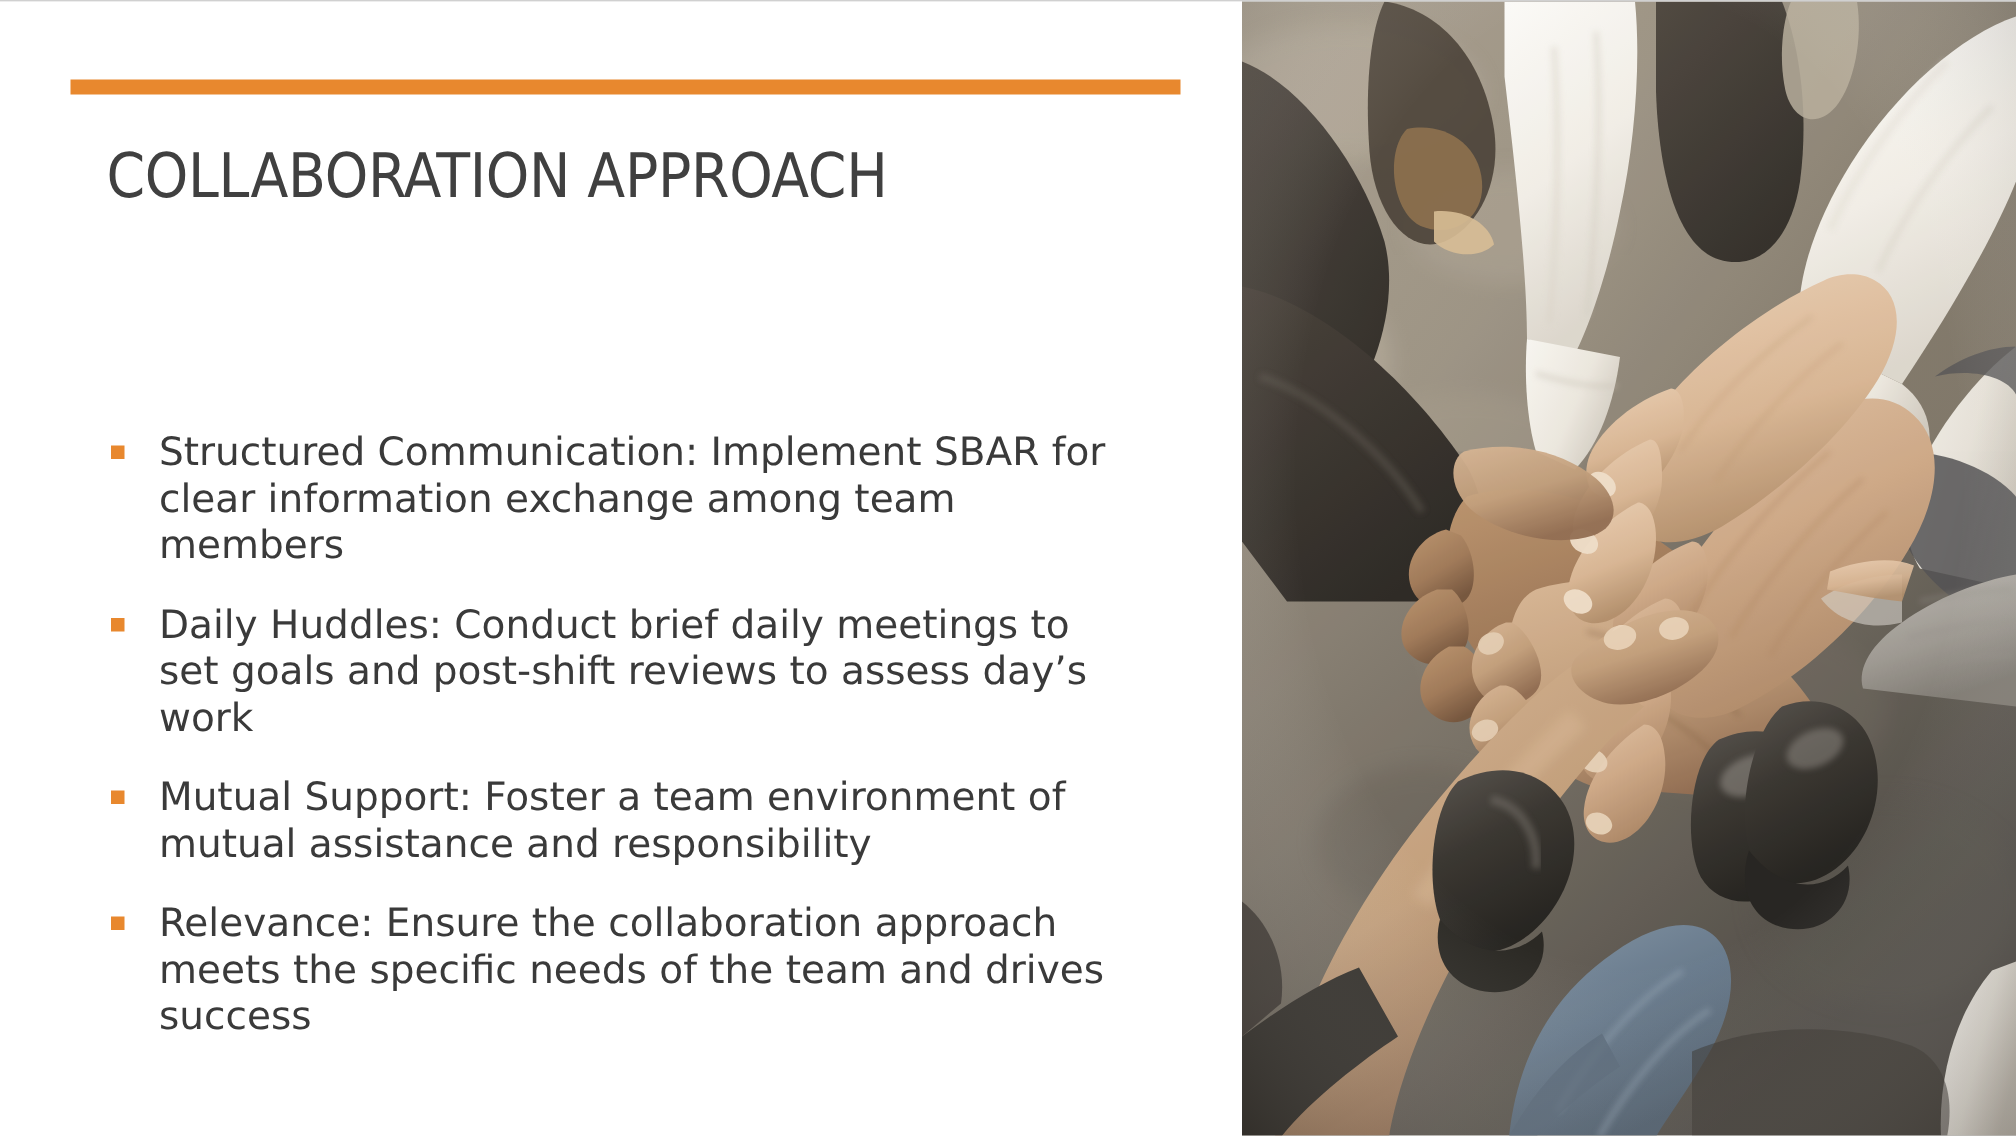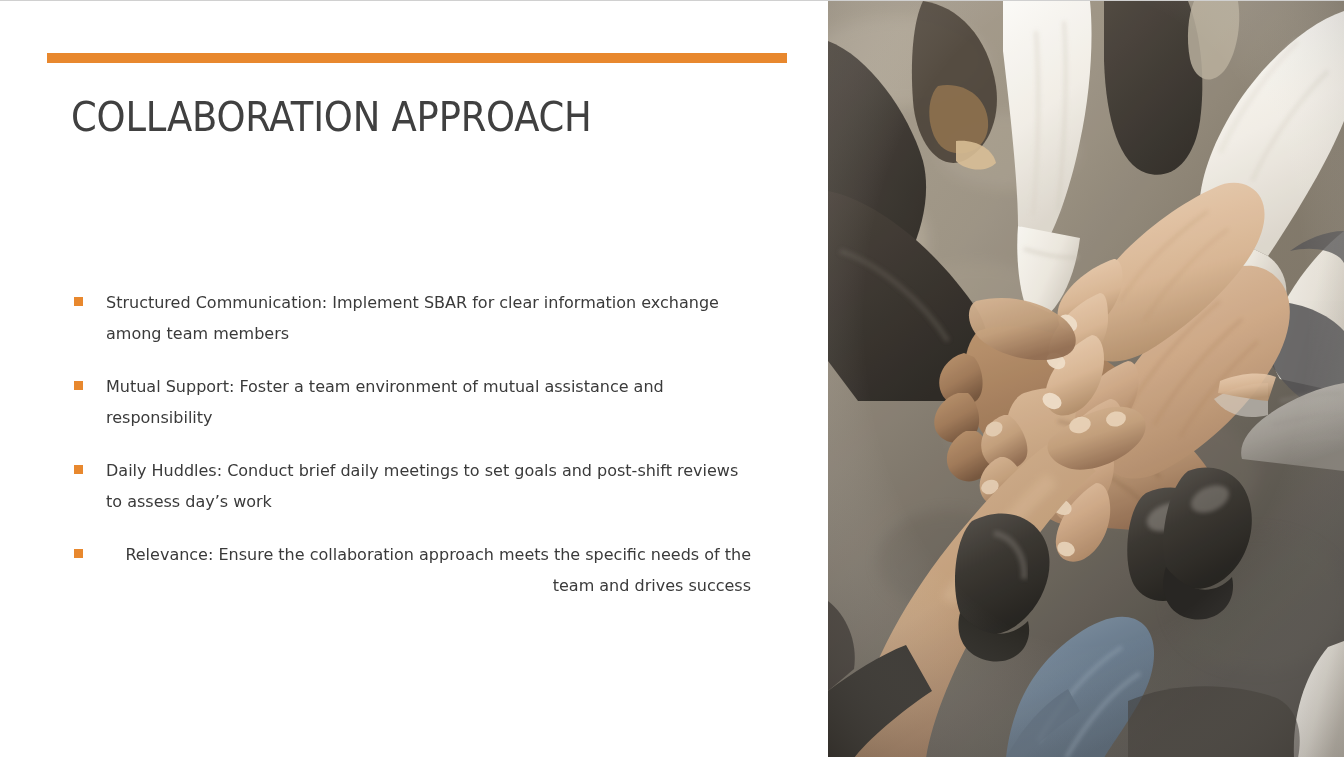--- a/index.html
+++ b/index.html
@@ -56,27 +56,27 @@
   .bullets {
     position: absolute;
     left: 71px;
     top: 286px;
     width: 680px;
   }
   .bullet {
     position: relative;
     margin: 0 0 22px 0;
     padding-left: 35px;
-    font-size: 16px;
+    font-size: 26px;
     line-height: 31px;
     color: #3A3A3A;
     font-family: "DejaVu Sans", "Liberation Sans", sans-serif;
     font-weight: 400;
   }
-  .bullet:last-child { margin-bottom: 0; text-align: right; }
+  .bullet:last-child { margin-bottom: 0; }
   .bullet-marker {
     position: absolute;
     left: 3px;
     top: 10px;
     width: 9px;
     height: 9px;
     background: #E8882E;
   }
   .bullet-text { display: block; }
 
@@ -107,26 +107,26 @@
 
     <div class="bullets">
 
       <div class="bullet">
         <span class="bullet-marker"></span>
         <span class="bullet-text">Structured Communication: Implement SBAR for clear information exchange among team members</span>
       </div>
 
       <div class="bullet">
         <span class="bullet-marker"></span>
-        <span class="bullet-text">Mutual Support: Foster a team environment of mutual assistance and responsibility</span>
+        <span class="bullet-text">Daily Huddles: Conduct brief daily meetings to set goals and post-shift reviews to assess day’s work</span>
       </div>
 
       <div class="bullet">
         <span class="bullet-marker"></span>
-        <span class="bullet-text">Daily Huddles: Conduct brief daily meetings to set goals and post-shift reviews to assess day’s work</span>
+        <span class="bullet-text">Mutual Support: Foster a team environment of mutual assistance and responsibility</span>
       </div>
 
       <div class="bullet">
         <span class="bullet-marker"></span>
         <span class="bullet-text">Relevance: Ensure the collaboration approach meets the specific needs of the team and drives success</span>
       </div>
 
     </div>
   </div>
 

